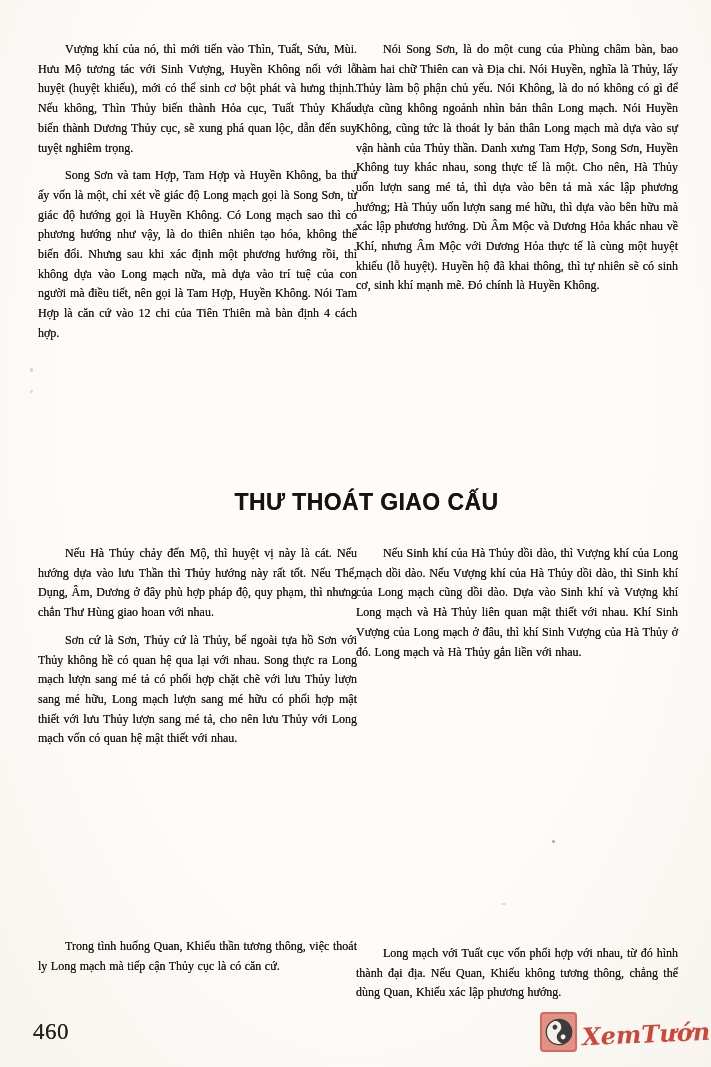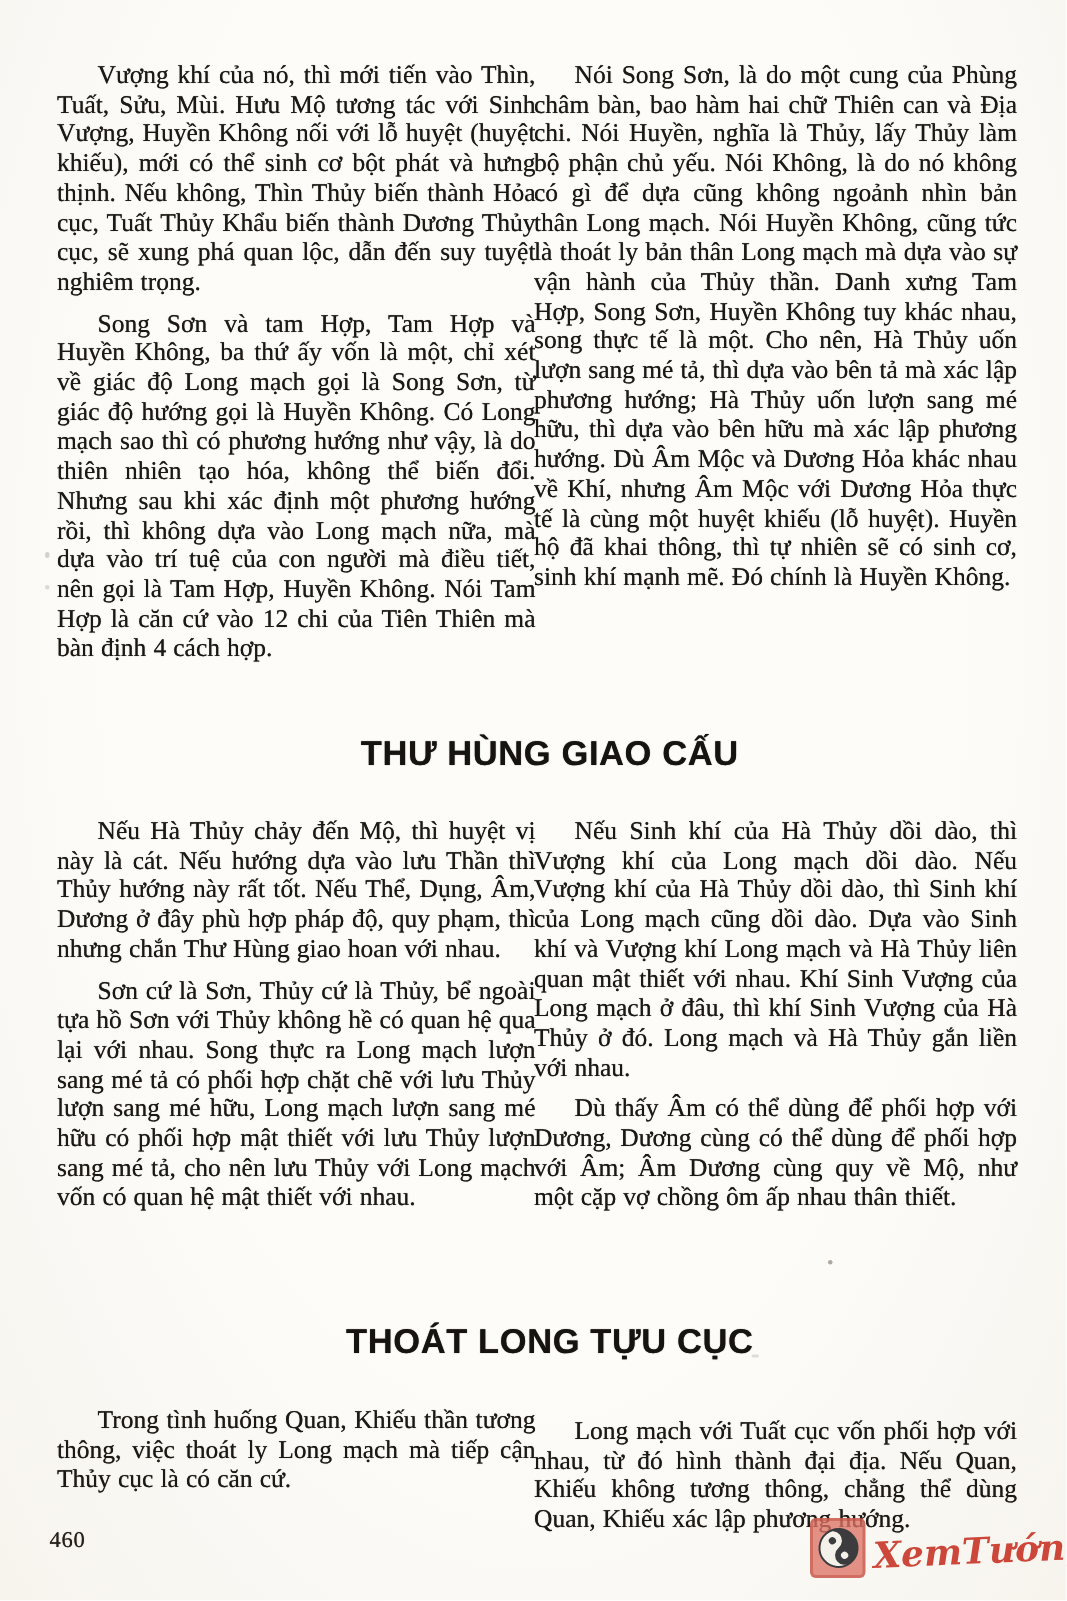--- a/index.html
+++ b/index.html
@@ -16,40 +16,40 @@
   #sec-2 { top:544px; }
   #sec-3 { top:937px; }
 
   .col { position:absolute; top:0; }
   .col-left  { left:0;     width:319px; }
   .col-right { left:318px; width:322px; }
   #sec-3 .col-right { top:7px; }
 
   .para {
     margin:0; text-align:justify; text-indent:27px;
-    font-size:17px; line-height:19.7px;
+    font-size:12px; line-height:19.7px;
     word-spacing:0.5px;
     text-shadow:0 0 0.45px rgba(22,16,8,0.85);
   }
   .para + .para { margin-top:8px; }
 
   .heading {
     position:absolute; left:38px; width:657px; margin:0;
     text-align:center;
     font-family:"Liberation Sans", sans-serif;
     font-weight:700; font-size:23px; letter-spacing:0.4px;
     color:#17130e;
     text-shadow:0 0 0.6px rgba(0,0,0,0.8);
   }
   #heading-1 { top:489px; }
   #heading-2 { top:881px; }
 
   .page-number {
     position:absolute; left:33px; top:1019px;
-    font-size:15px; letter-spacing:0.5px; color:#241f18;
+    font-size:23px; letter-spacing:0.5px; color:#241f18;
     text-shadow:0 0 0.45px rgba(22,16,8,0.85);
   }
 
   .watermark { position:absolute; left:540px; top:1012px; display:flex; align-items:center; }
   .wm-box {
     width:37px; height:40px; border-radius:4px;
     background:rgba(220,114,101,0.78);
     box-shadow: inset 0 0 0 2px rgba(186,68,56,0.45);
     display:flex; align-items:center; justify-content:center;
     flex:0 0 auto;
@@ -78,34 +78,32 @@
   <section class="sec" id="sec-1">
     <div class="col col-left">
       <p class="para">Vượng khí của nó, thì mới tiến vào Thìn, Tuất, Sửu, Mùi. Hưu Mộ tương tác với Sinh Vượng, Huyền Không nối với lỗ huyệt (huyệt khiếu), mới có thể sinh cơ bột phát và hưng thịnh. Nếu không, Thìn Thủy biến thành Hỏa cục, Tuất Thủy Khẩu biến thành Dương Thủy cục, sẽ xung phá quan lộc, dẫn đến suy tuyệt nghiêm trọng.</p>
       <p class="para">Song Sơn và tam Hợp, Tam Hợp và Huyền Không, ba thứ ấy vốn là một, chỉ xét về giác độ Long mạch gọi là Song Sơn, từ giác độ hướng gọi là Huyền Không. Có Long mạch sao thì có phương hướng như vậy, là do thiên nhiên tạo hóa, không thể biến đổi. Nhưng sau khi xác định một phương hướng rồi, thì không dựa vào Long mạch nữa, mà dựa vào trí tuệ của con người mà điều tiết, nên gọi là Tam Hợp, Huyền Không. Nói Tam Hợp là căn cứ vào 12 chi của Tiên Thiên mà bàn định 4 cách hợp.</p>
     </div>
     <div class="col col-right">
       <p class="para">Nói Song Sơn, là do một cung của Phùng châm bàn, bao hàm hai chữ Thiên can và Địa chi. Nói Huyền, nghĩa là Thủy, lấy Thủy làm bộ phận chủ yếu. Nói Không, là do nó không có gì để dựa cũng không ngoảnh nhìn bản thân Long mạch. Nói Huyền Không, cũng tức là thoát ly bản thân Long mạch mà dựa vào sự vận hành của Thủy thần. Danh xưng Tam Hợp, Song Sơn, Huyền Không tuy khác nhau, song thực tế là một. Cho nên, Hà Thủy uốn lượn sang mé tả, thì dựa vào bên tả mà xác lập phương hướng; Hà Thủy uốn lượn sang mé hữu, thì dựa vào bên hữu mà xác lập phương hướng. Dù Âm Mộc và Dương Hỏa khác nhau về Khí, nhưng Âm Mộc với Dương Hỏa thực tế là cùng một huyệt khiếu (lỗ huyệt). Huyền hộ đã khai thông, thì tự nhiên sẽ có sinh cơ, sinh khí mạnh mẽ. Đó chính là Huyền Không.</p>
     </div>
   </section>
 
-  <h2 class="heading" id="heading-1">THƯ HÙNG GIAO CẤU</h2>
+  <h2 class="heading" id="heading-1">THƯ THOÁT GIAO CẤU</h2>
 
   <section class="sec" id="sec-2">
     <div class="col col-left">
       <p class="para">Nếu Hà Thủy chảy đến Mộ, thì huyệt vị này là cát. Nếu hướng dựa vào lưu Thần thì Thủy hướng này rất tốt. Nếu Thể, Dụng, Âm, Dương ở đây phù hợp pháp độ, quy phạm, thì nhưng chắn Thư Hùng giao hoan với nhau.</p>
       <p class="para">Sơn cứ là Sơn, Thủy cứ là Thủy, bể ngoài tựa hồ Sơn với Thủy không hề có quan hệ qua lại với nhau. Song thực ra Long mạch lượn sang mé tả có phối hợp chặt chẽ với lưu Thủy lượn sang mé hữu, Long mạch lượn sang mé hữu có phối hợp mật thiết với lưu Thủy lượn sang mé tả, cho nên lưu Thủy với Long mạch vốn có quan hệ mật thiết với nhau.</p>
     </div>
     <div class="col col-right">
       <p class="para">Nếu Sinh khí của Hà Thủy dồi dào, thì Vượng khí của Long mạch dồi dào. Nếu Vượng khí của Hà Thủy dồi dào, thì Sinh khí của Long mạch cũng dồi dào. Dựa vào Sinh khí và Vượng khí Long mạch và Hà Thủy liên quan mật thiết với nhau. Khí Sinh Vượng của Long mạch ở đâu, thì khí Sinh Vượng của Hà Thủy ở đó. Long mạch và Hà Thủy gắn liền với nhau.</p>
-      <p class="para">Dù thấy Âm có thể dùng để phối hợp với Dương, Dương cùng có thể dùng để phối hợp với Âm; Âm Dương cùng quy về Mộ, như một cặp vợ chồng ôm ấp nhau thân thiết.</p>
     </div>
   </section>
 
-  <h2 class="heading" id="heading-2">THOÁT LONG TỰU CỤC</h2>
 
   <section class="sec" id="sec-3">
     <div class="col col-left">
       <p class="para">Trong tình huống Quan, Khiếu thần tương thông, việc thoát ly Long mạch mà tiếp cận Thủy cục là có căn cứ.</p>
     </div>
     <div class="col col-right">
       <p class="para">Long mạch với Tuất cục vốn phối hợp với nhau, từ đó hình thành đại địa. Nếu Quan, Khiếu không tương thông, chẳng thể dùng Quan, Khiếu xác lập phương hướng.</p>
     </div>
   </section>
 

